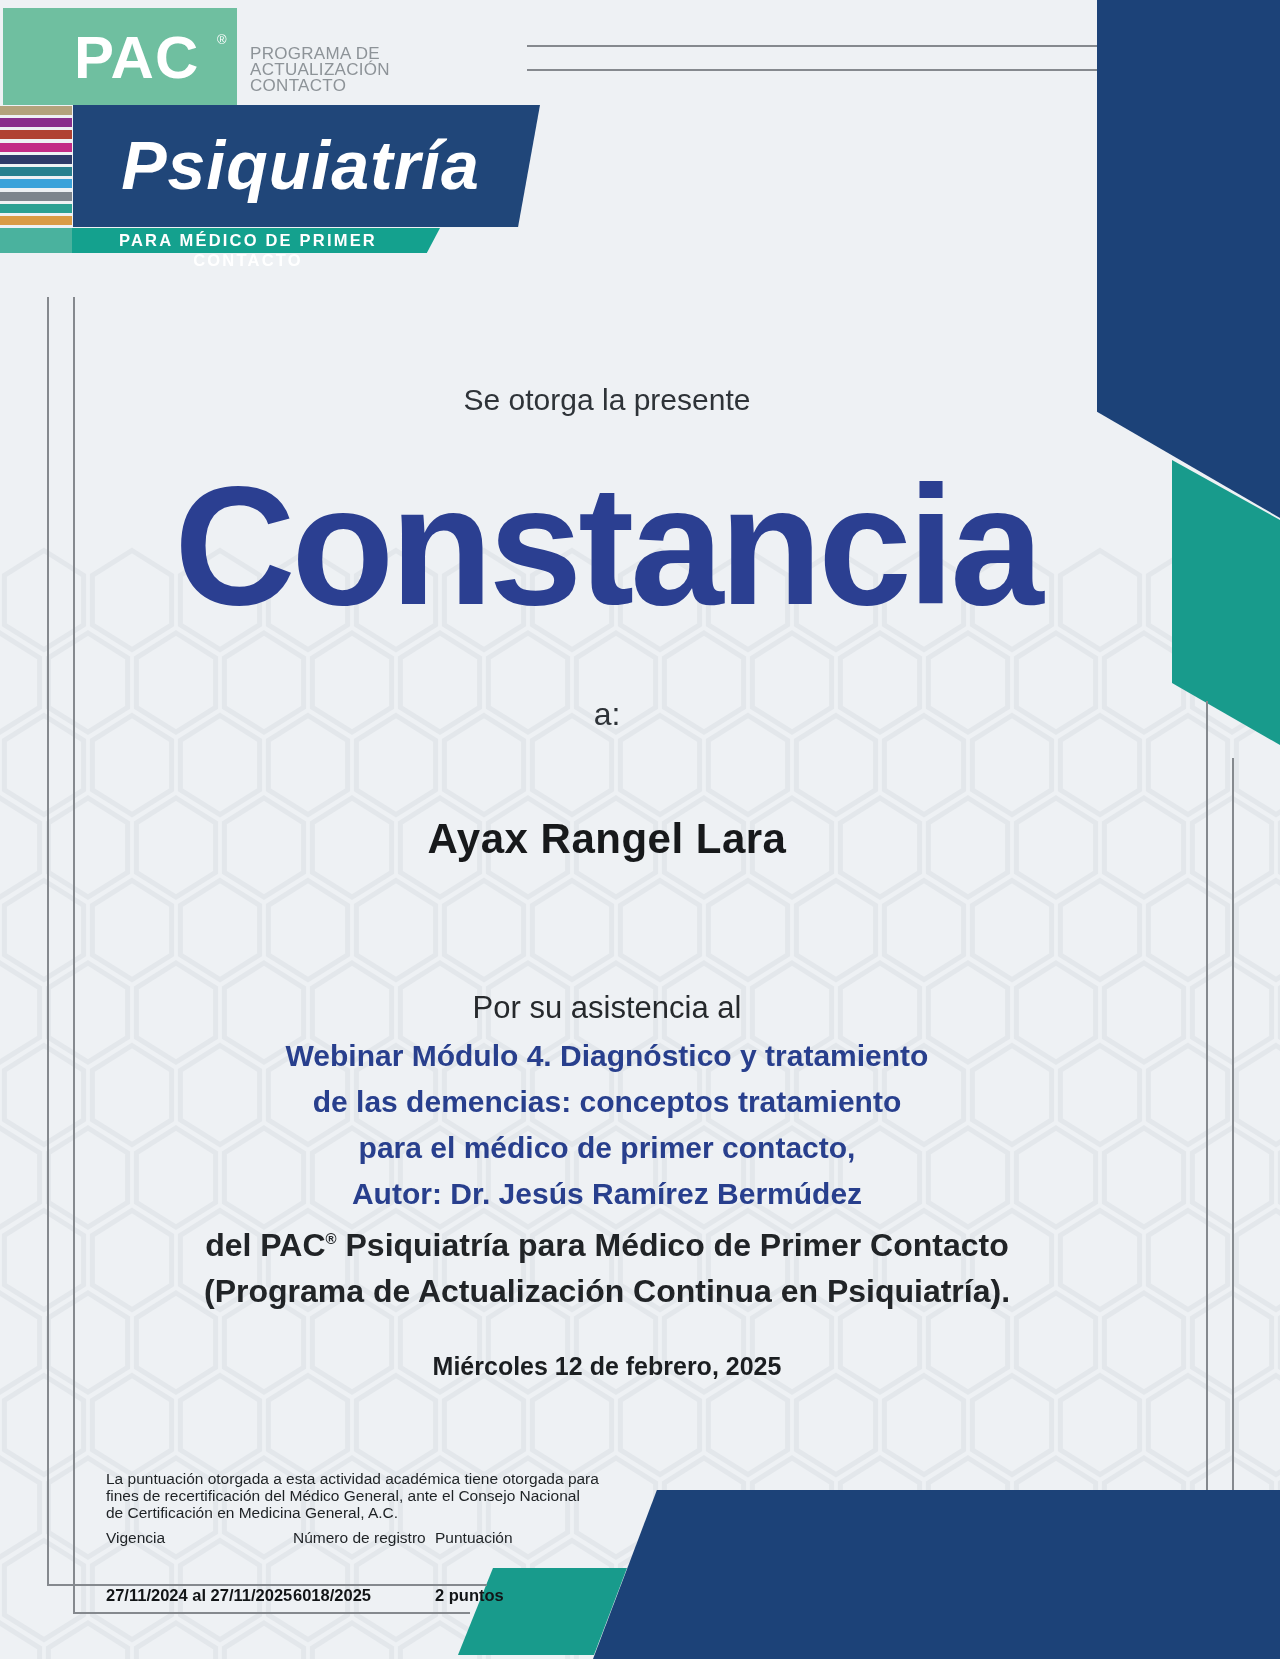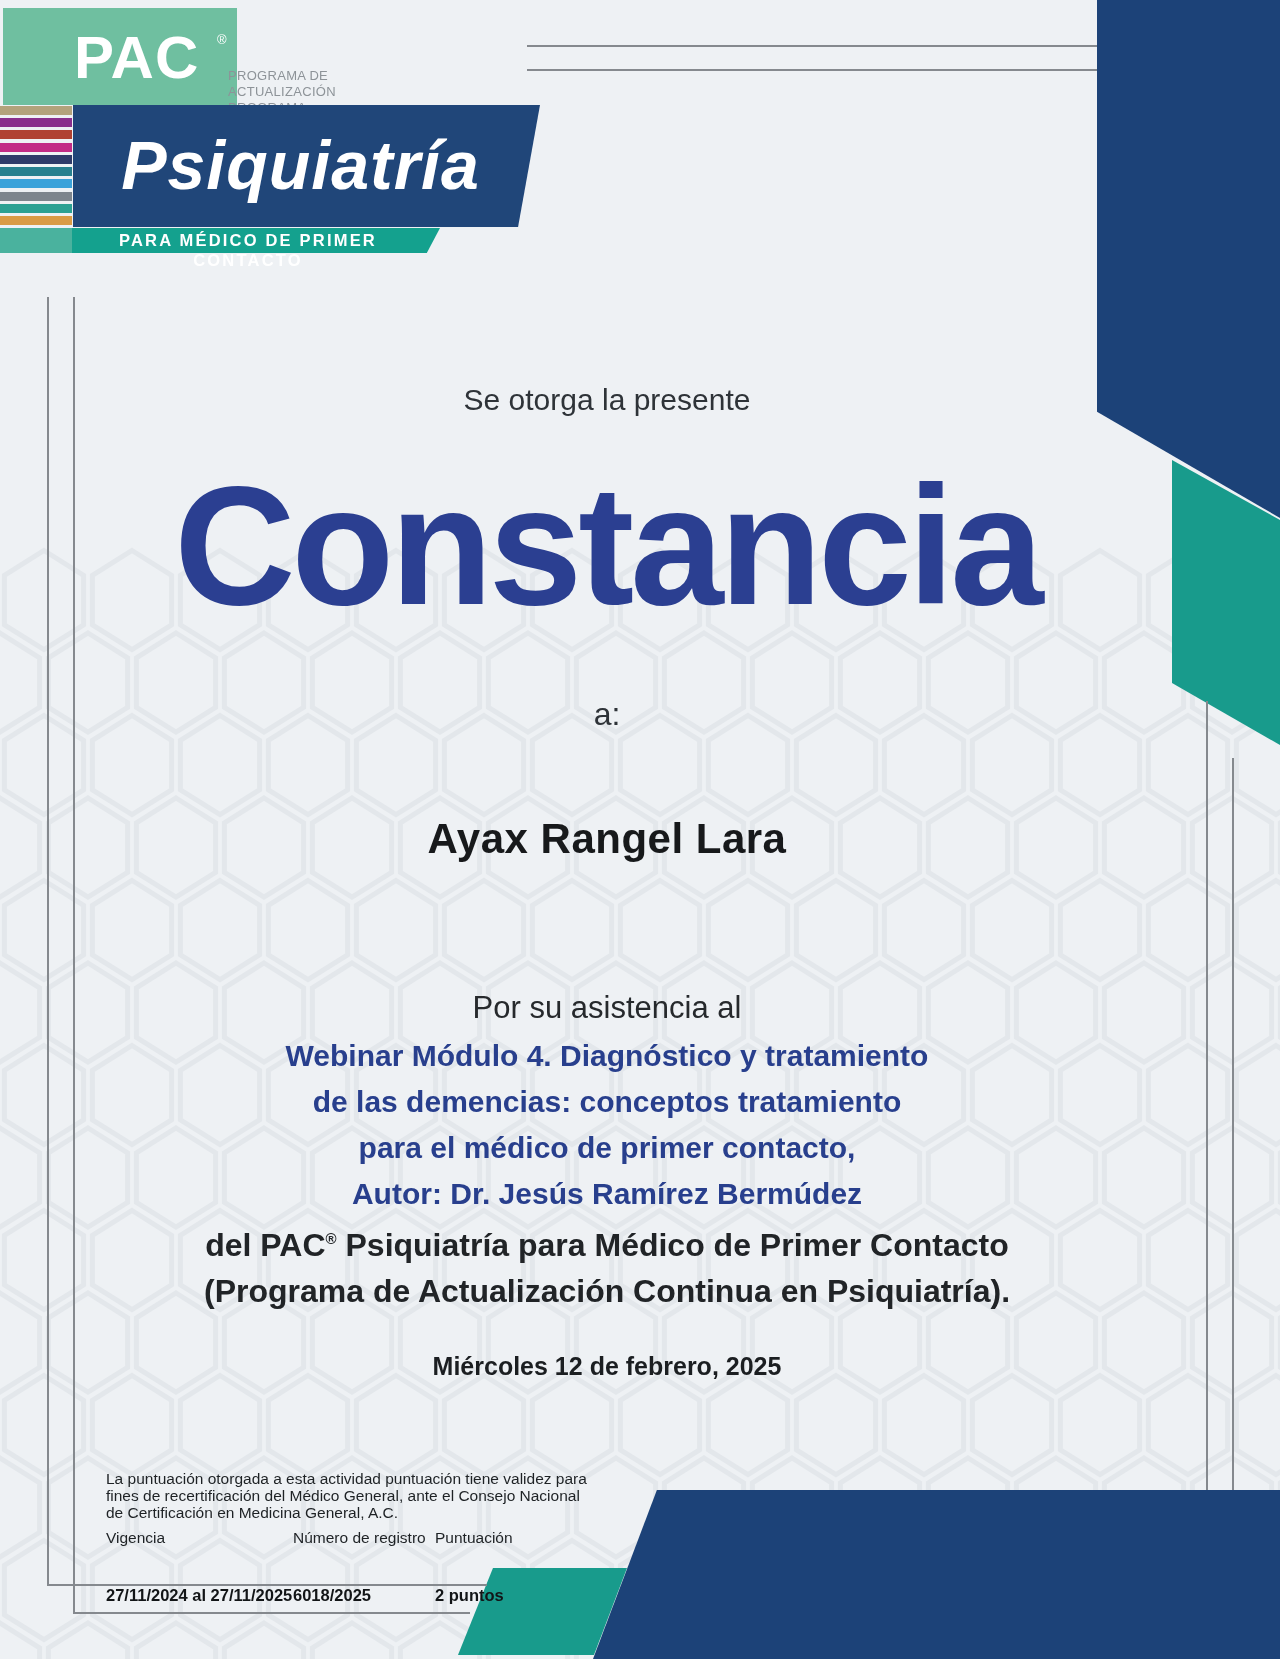--- a/index.html
+++ b/index.html
@@ -18,22 +18,22 @@
            clip-path:polygon(9.3% 0,100% 0,100% 100%,0 100%);}
   .bl-teal{left:455px;top:1568px;width:175px;height:87px;background:#189b8c;
            clip-path:polygon(21.7% 0,98.3% 0,79.4% 100%,1.7% 100%);}
   
   .line{position:absolute;background:#85898e;z-index:2;}
   
   .logo-green{left:3px;top:8px;width:234px;height:97px;background:#6fbfa0;z-index:3;}
   .pac{left:74px;top:28px;z-index:4;color:#ffffff;font-size:60px;font-weight:700;
        letter-spacing:1px;line-height:1;}
   .pac-reg{left:217px;top:32px;z-index:4;color:#ffffff;font-size:13px;font-weight:400;}
-  .prog-text{left:228px;top:46px;z-index:4;color:#8d9398;font-size:13px;line-height:16px;
-             letter-spacing:0.3px;margin-top:22px;}
+  .prog-text{left:250px;top:46px;z-index:4;color:#8d9398;font-size:17px;line-height:16px;
+             letter-spacing:0.3px;}
   .stripes{left:0;top:106px;width:72px;height:119px;z-index:3;display:flex;
            flex-direction:column;justify-content:space-between;}
   .stripes div{height:9px;width:100%;}
   .brand-box{left:73px;top:105px;width:467px;height:122px;background:#204679;z-index:4;
              clip-path:polygon(0 0,100% 0,95.3% 100%,0 100%);}
   .brand-text{left:73px;top:131px;width:455px;z-index:5;color:#ffffff;text-align:center;
               font-style:italic;font-weight:700;font-size:68px;line-height:1;letter-spacing:1px;}
   .band{left:0;top:228px;width:440px;height:25px;background:#14a18e;z-index:3;
         clip-path:polygon(0 0,100% 0,97% 100%,0 100%);}
   .band-light{left:0;top:228px;width:72px;height:25px;background:#4ab29e;z-index:4;}
@@ -300,21 +300,21 @@
   <div class="line" style="left:73px;top:1612px;width:397px;height:2px;"></div>
   <div class="line" style="left:1206px;top:701px;width:2px;height:789px;"></div>
   <div class="line" style="left:1232px;top:758px;width:2px;height:732px;"></div>
 
   <div class="abs logo-green"></div>
   <div class="abs pac"><span>PAC</span></div>
   <div class="abs pac-reg">®</div>
   <div class="abs prog-text">
     <div>PROGRAMA DE</div>
     <div>ACTUALIZACIÓN</div>
-    <div>PROGRAMA</div>
+    <div>CONTACTO</div>
   </div>
   <div class="abs stripes" id="stripes">
       <div style="background: rgb(179, 162, 124);"></div>
       <div style="background: rgb(138, 46, 140);"></div>
       <div style="background: rgb(176, 66, 51);"></div>
       <div style="background: rgb(194, 42, 133);"></div>
       <div style="background: rgb(46, 58, 105);"></div>
       <div style="background: rgb(39, 128, 143);"></div>
       <div style="background: rgb(58, 162, 218);"></div>
       <div style="background: rgb(125, 133, 141);"></div>
@@ -338,21 +338,21 @@
     <div>para el médico de primer contacto,</div>
     <div>Autor: Dr. Jesús Ramírez Bermúdez</div>
   </div>
   <div class="col program">
     <div><span>del PAC</span><sup>®</sup><span> Psiquiatría para Médico de Primer Contacto</span></div>
     <div>(Programa de Actualización Continua en Psiquiatría).</div>
   </div>
   <div class="col date">Miércoles 12 de febrero, 2025</div>
 
   <div class="abs disclaimer">
-    <div>La puntuación otorgada a esta actividad puntuación tiene validez para</div>
+    <div>La puntuación otorgada a esta actividad académica tiene otorgada para</div>
     <div>fines de recertificación del Médico General, ante el Consejo Nacional</div>
     <div>de Certificación en Medicina General, A.C.</div>
   </div>
   <div class="abs field-label" style="left:106px;">Vigencia</div>
   <div class="abs field-label" style="left:293px;">Número de registro</div>
   <div class="abs field-label" style="left:435px;">Puntuación</div>
   <div class="abs field-value" style="left:106px;">27/11/2024 al 27/11/2025</div>
   <div class="abs field-value" style="left:293px;">6018/2025</div>
   <div class="abs field-value" style="left:435px;">2 puntos</div>
 

